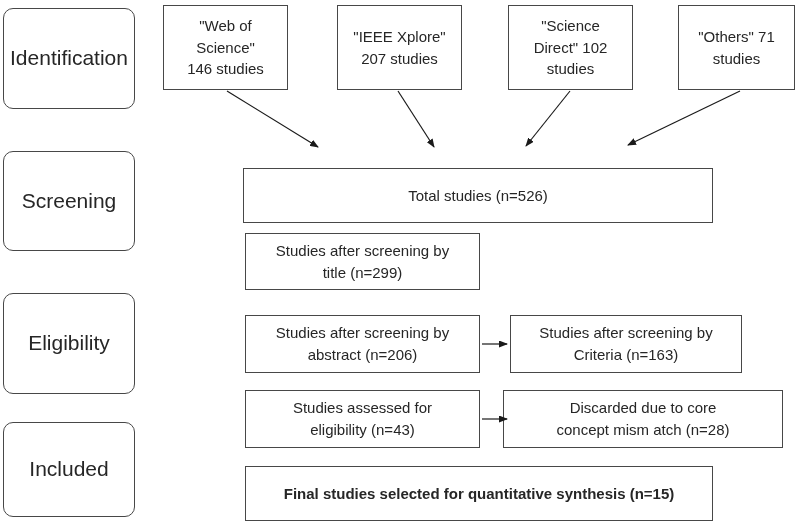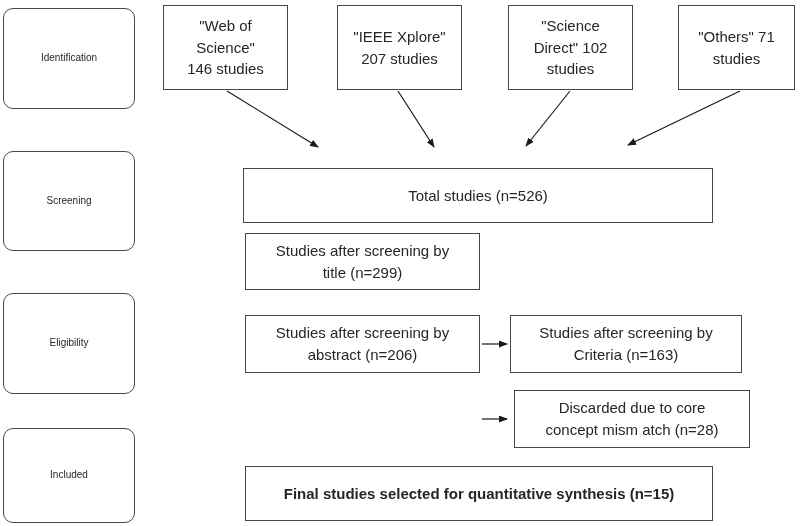--- a/index.html
+++ b/index.html
@@ -24,54 +24,56 @@
     display:flex;
     align-items:center;
     justify-content:center;
     text-align:center;
     white-space:pre-line;
     font-size:15px;
     line-height:1.45;
     box-sizing:border-box;
     padding:2px 6px;
   }
-  .stage{border-radius:10px;font-size:10px;}
+  .stage{border-radius:10px;font-size:21px;}
   .arrows{position:absolute;left:0;top:0;width:802px;height:526px;pointer-events:none;}
   .arrows line{stroke:var(--arrow);stroke-width:1.2;}
   .arrows .head{fill:var(--arrow);}
 </style>
 </head>
 <body>
 
 <div class="canvas">
 
   <div class="box stage" style="left:3px;top:8px;width:132px;height:101px;">Identification</div>
   <div class="box stage" style="left:3px;top:293px;width:132px;height:101px;">Eligibility</div>
   <div class="box stage" style="left:3px;top:151px;width:132px;height:100px;">Screening</div>
-  <div class="box stage" style="left:3px;top:422px;width:132px;height:95px;margin-top:6px;">Included</div>
+  <div class="box stage" style="left:3px;top:422px;width:132px;height:95px;">Included</div>
 
   <div class="box" style="left:163px;top:5px;width:125px;height:85px;">"Web of
 Science"
 146 studies</div>
   <div class="box" style="left:337px;top:5px;width:125px;height:85px;">"IEEE Xplore"
 207 studies</div>
   <div class="box" style="left:508px;top:5px;width:125px;height:85px;">"Science
 Direct" 102
 studies</div>
   <div class="box" style="left:678px;top:5px;width:117px;height:85px;">"Others" 71
 studies</div>
 
   <div class="box" style="left:243px;top:152px;width:470px;height:55px;margin-top:16px;">Total studies (n=526)</div>
   <div class="box" style="left:245px;top:233px;width:235px;height:57px;">Studies after screening by
 title (n=299)</div>
   <div class="box" style="left:245px;top:315px;width:235px;height:58px;">Studies after screening by
 abstract (n=206)</div>
   <div class="box" style="left:510px;top:315px;width:232px;height:58px;">Studies after screening by
 Criteria (n=163)</div>
-  <div class="box" style="left:514px;top:390px;width:236px;height:58px;">Discarded due to core
+  <div class="box" style="left:245px;top:390px;width:235px;height:58px;">Studies assessed for
+eligibility (n=43)</div>
+  <div class="box" style="left:503px;top:390px;width:280px;height:58px;">Discarded due to core
 concept mism atch (n=28)</div>
   <div class="box" style="left:245px;top:466px;width:468px;height:55px;font-weight:bold;">Final studies selected for quantitative synthesis (n=15)</div>
 
   <svg class="arrows" viewBox="0 0 802 526">
     <defs>
       <marker id="ah" markerWidth="9" markerHeight="7" refX="8" refY="3.5" orient="auto" markerUnits="userSpaceOnUse">
         <path class="head" d="M0,0 L9,3.5 L0,7 z"></path>
       </marker>
     </defs>
     <line x1="227" y1="91" x2="318" y2="147" marker-end="url(#ah)"></line>

